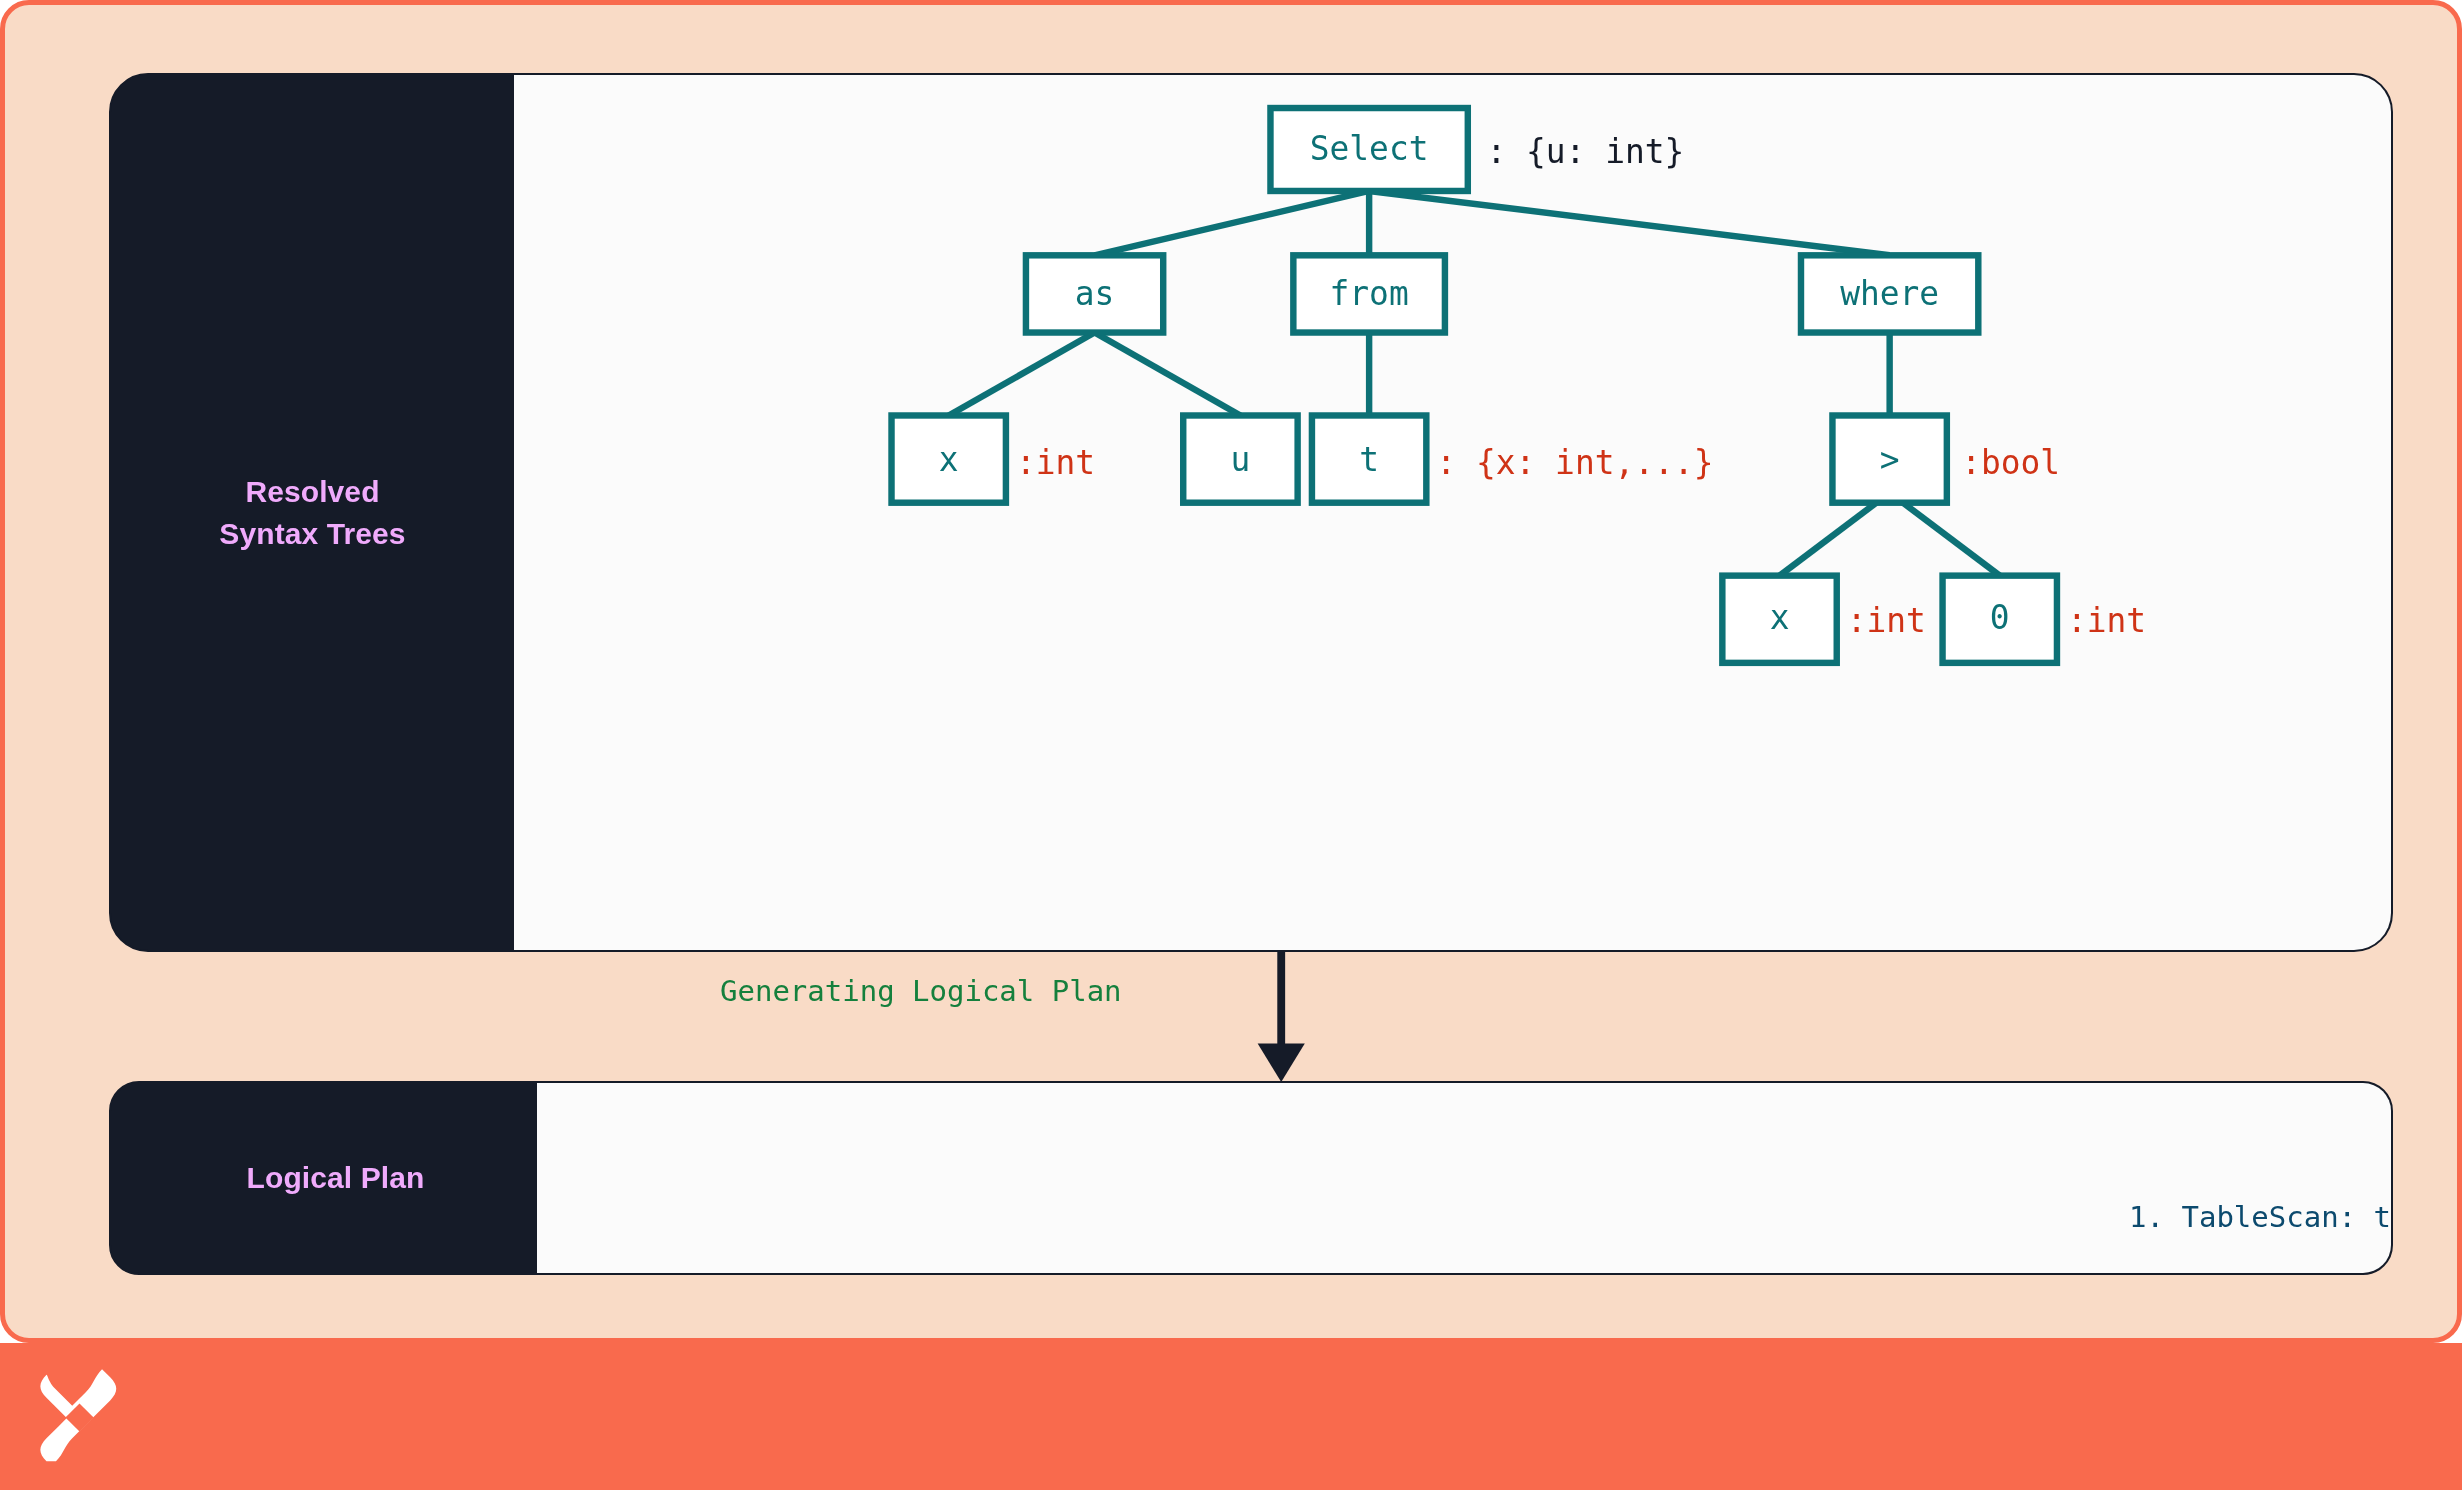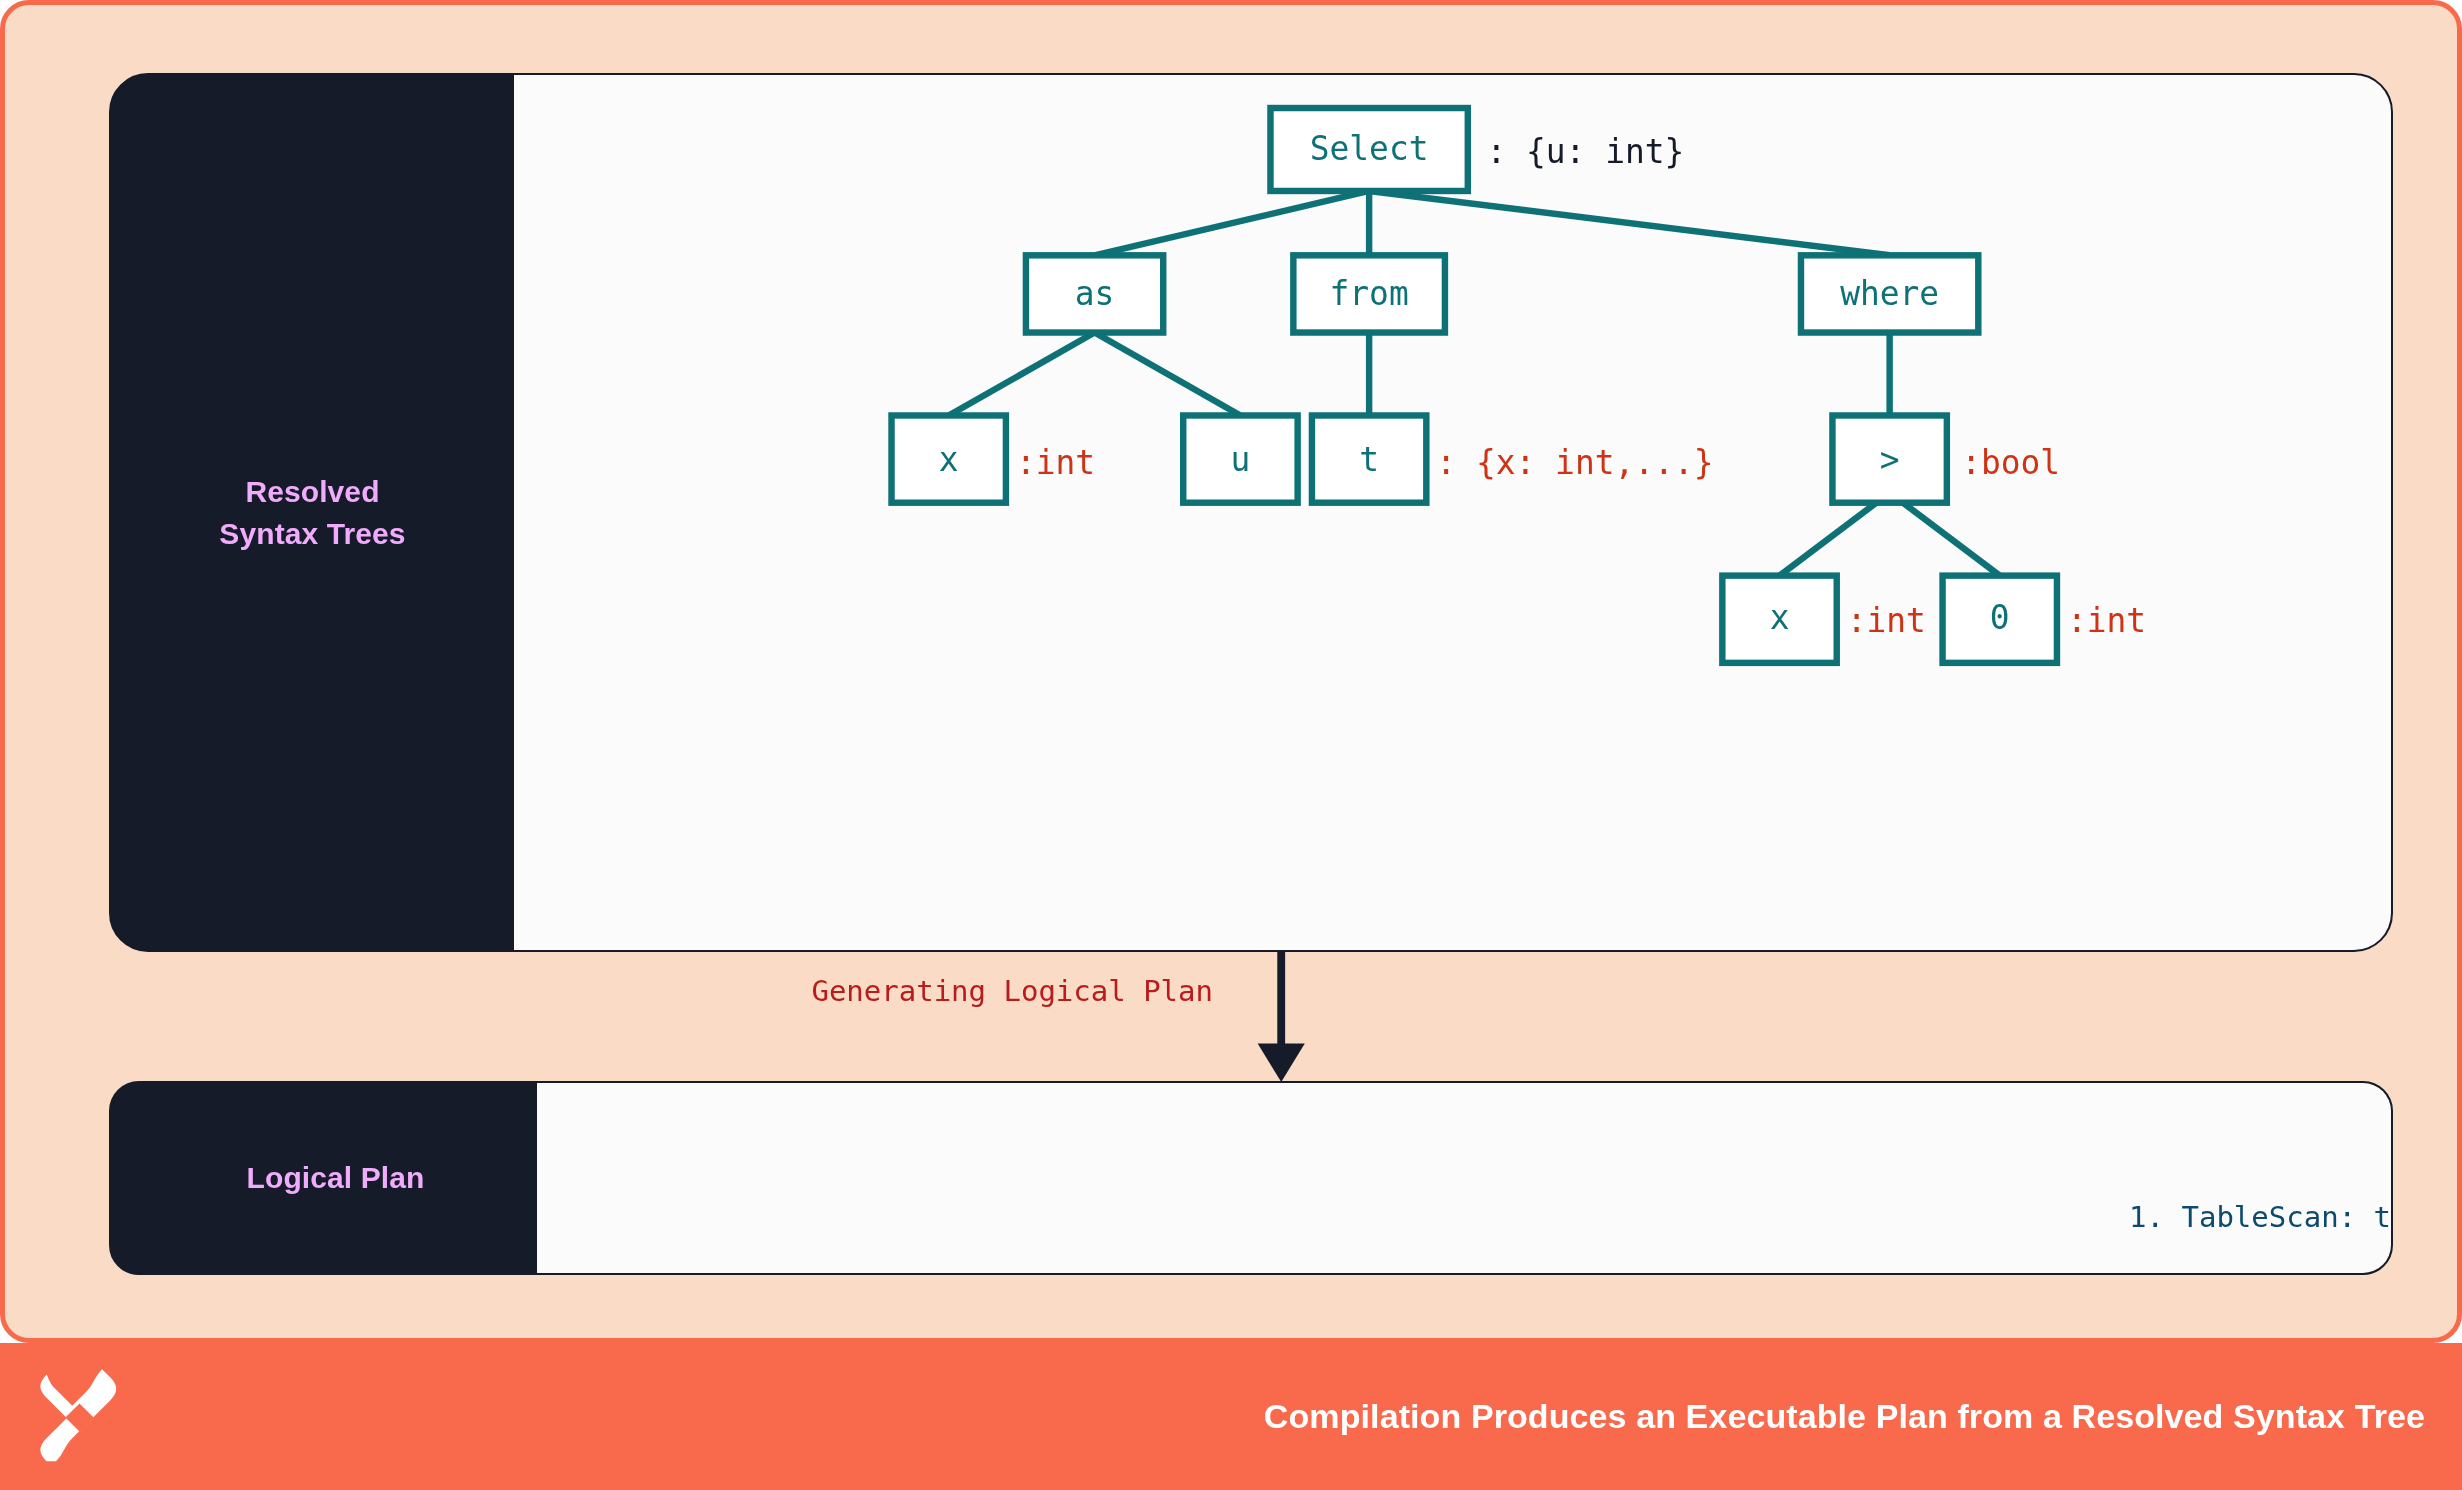--- a/index.html
+++ b/index.html
@@ -143,24 +143,24 @@
     top: 947px;
     width: 429px;
     height: 130px;
   }
   #connector svg { display: block; }
   #connector-label {
     position: absolute;
     left: 715px;
     top: 969px;
     width: 493px;
-    text-align: right;
+    text-align: left;
     font-family: "DejaVu Sans Mono", "Liberation Mono", monospace;
     font-size: 29px;
-    color: #b91c1c;
+    color: #15803d;
     white-space: nowrap;
   }
 
   
   #footer {
     position: absolute;
     left: 0;
     top: 1343px;
     width: 2462px;
     height: 147px;
@@ -318,17 +318,16 @@
       <svg width="107" height="107" viewBox="0 0 150 150">
         <g fill="#ffffff">
           <path d="M26 22 C14 34 14 44 26 56 L56 86 L44 98 L26 116 C14 128 14 138 26 150 L40 150 C52 138 52 128 64 116 L94 86 L120 60 C132 48 132 38 120 26 L108 14 C96 26 96 36 84 48 L64 68 L40 44 C28 32 28 22 26 22 Z" transform="translate(4,-6) scale(0.95)"></path>
         </g>
         <g fill="#f96a4d">
           <rect x="61" y="61" width="28" height="28" transform="rotate(45 75 75)"></rect>
         </g>
       </svg>
     </div>
 
-    <div id="footer-caption">Compilation Produces an Executable Plan from a Resolved Syntax Tree</div>
   </div>
 
 </div>
 
 
 </body></html>

